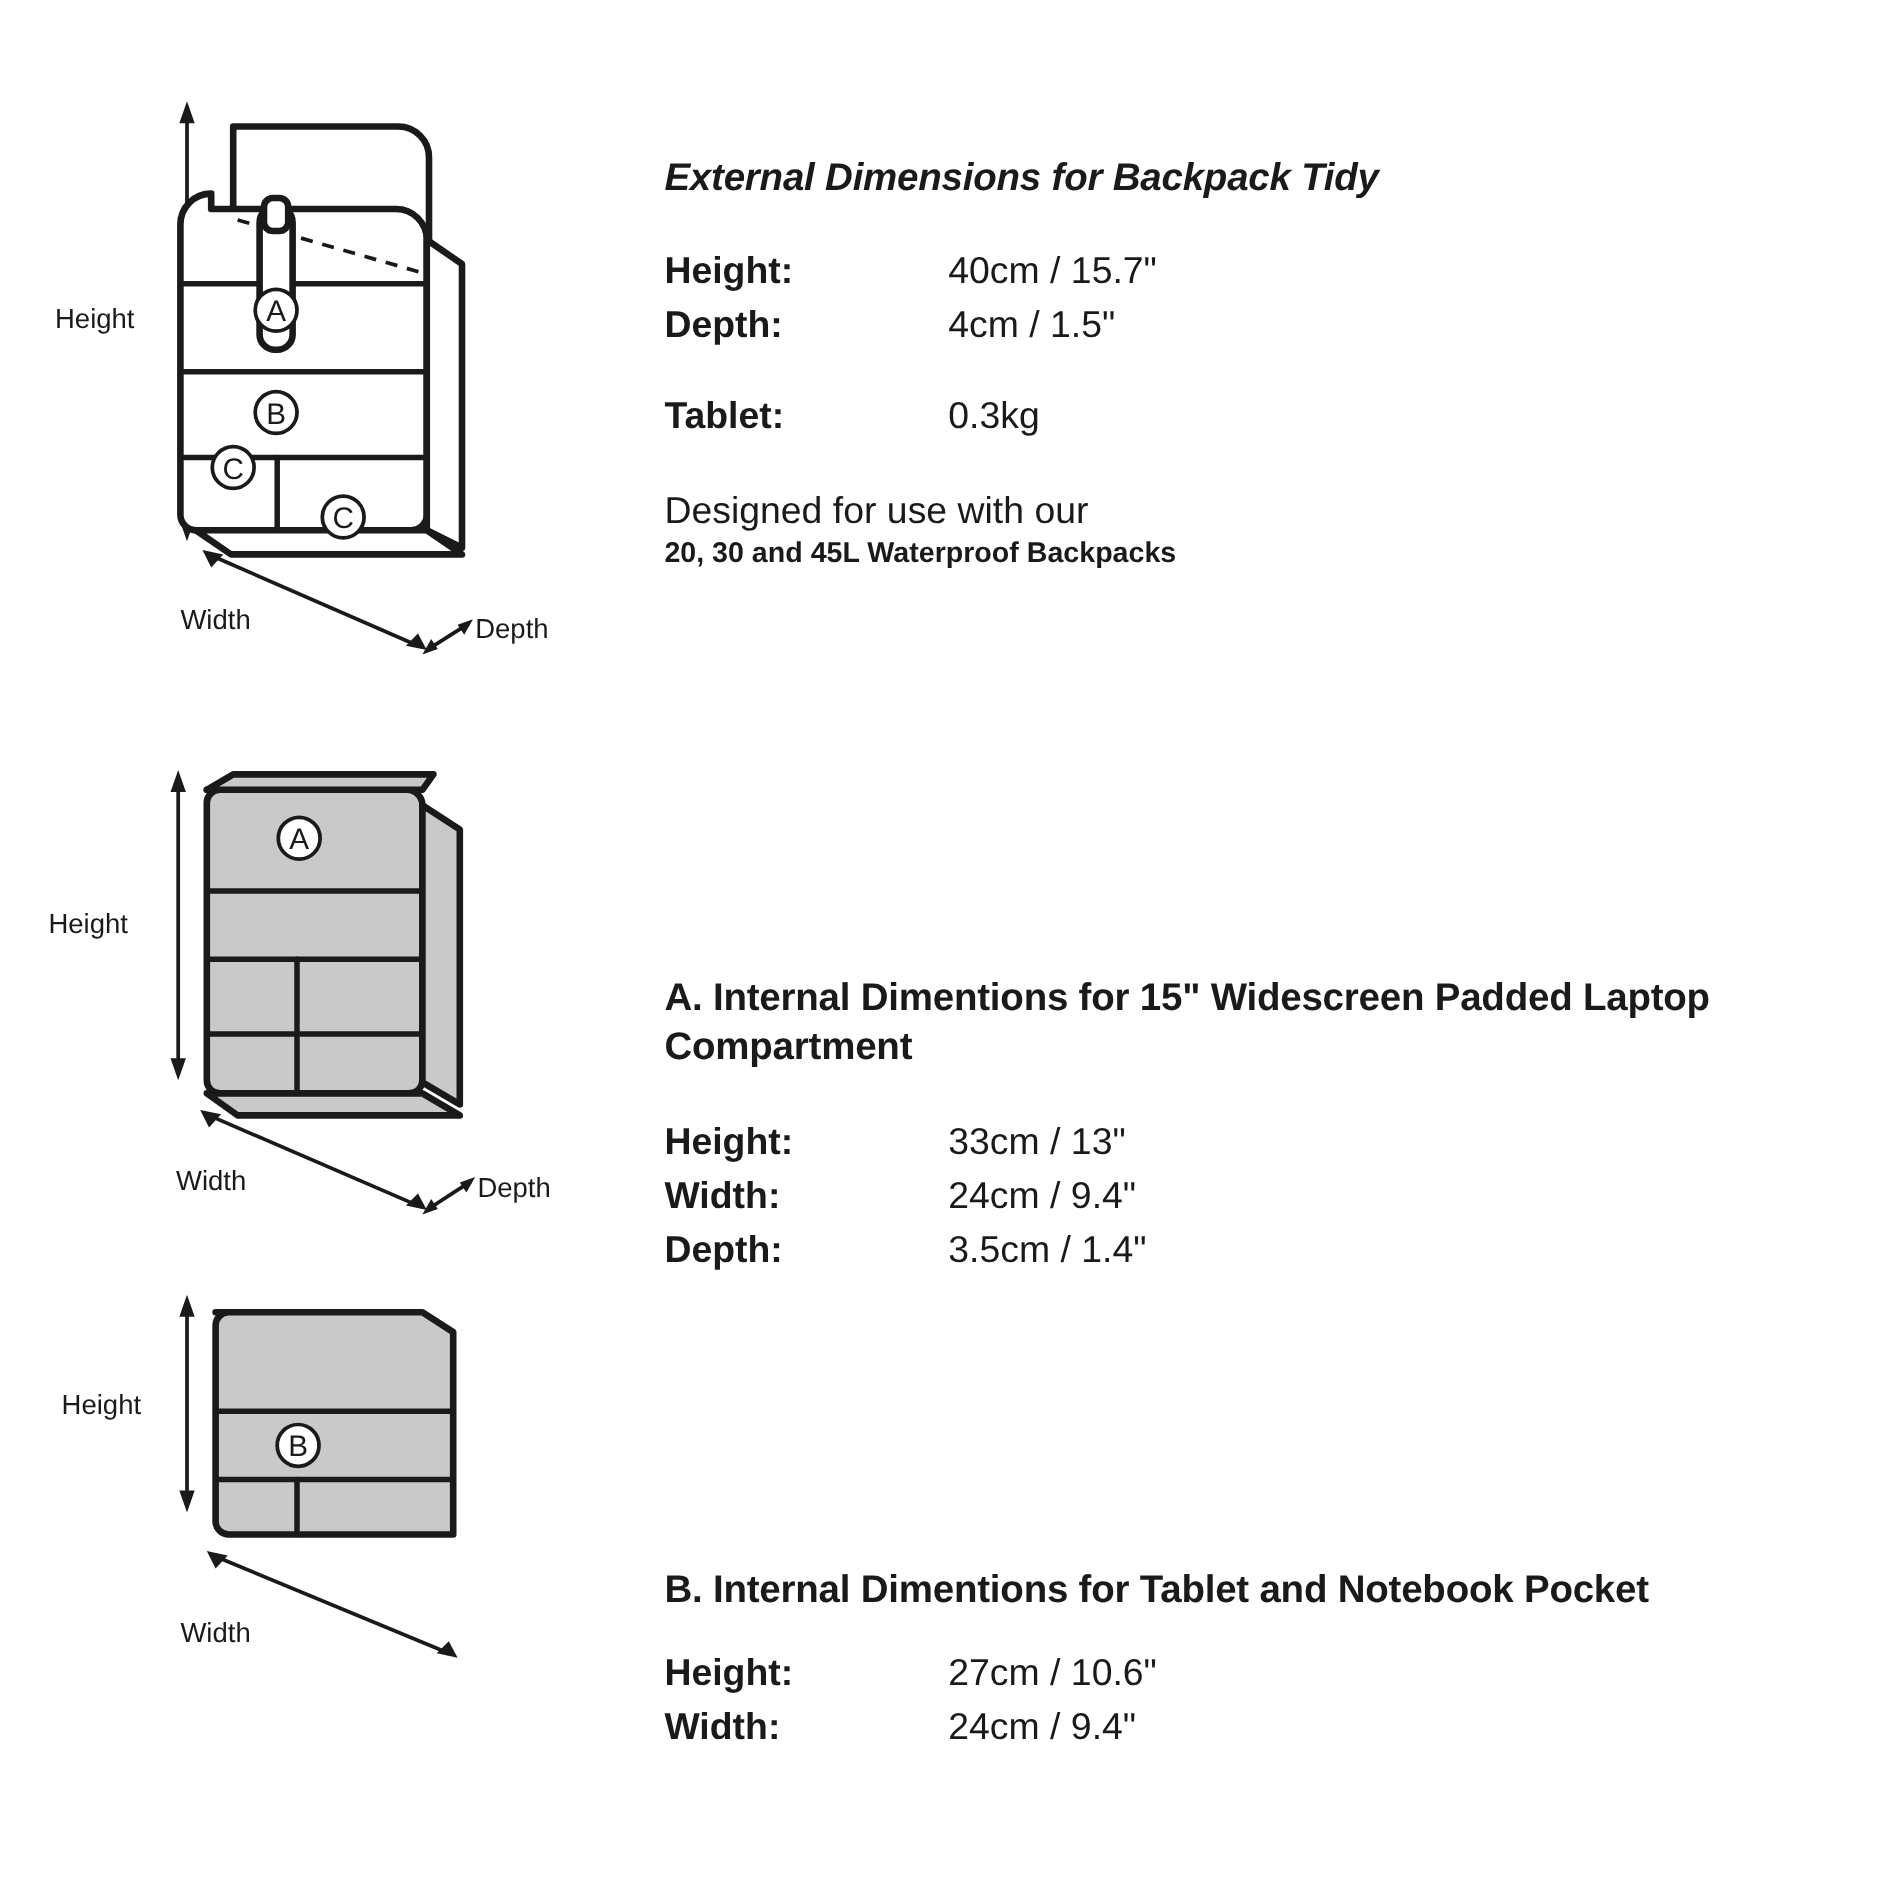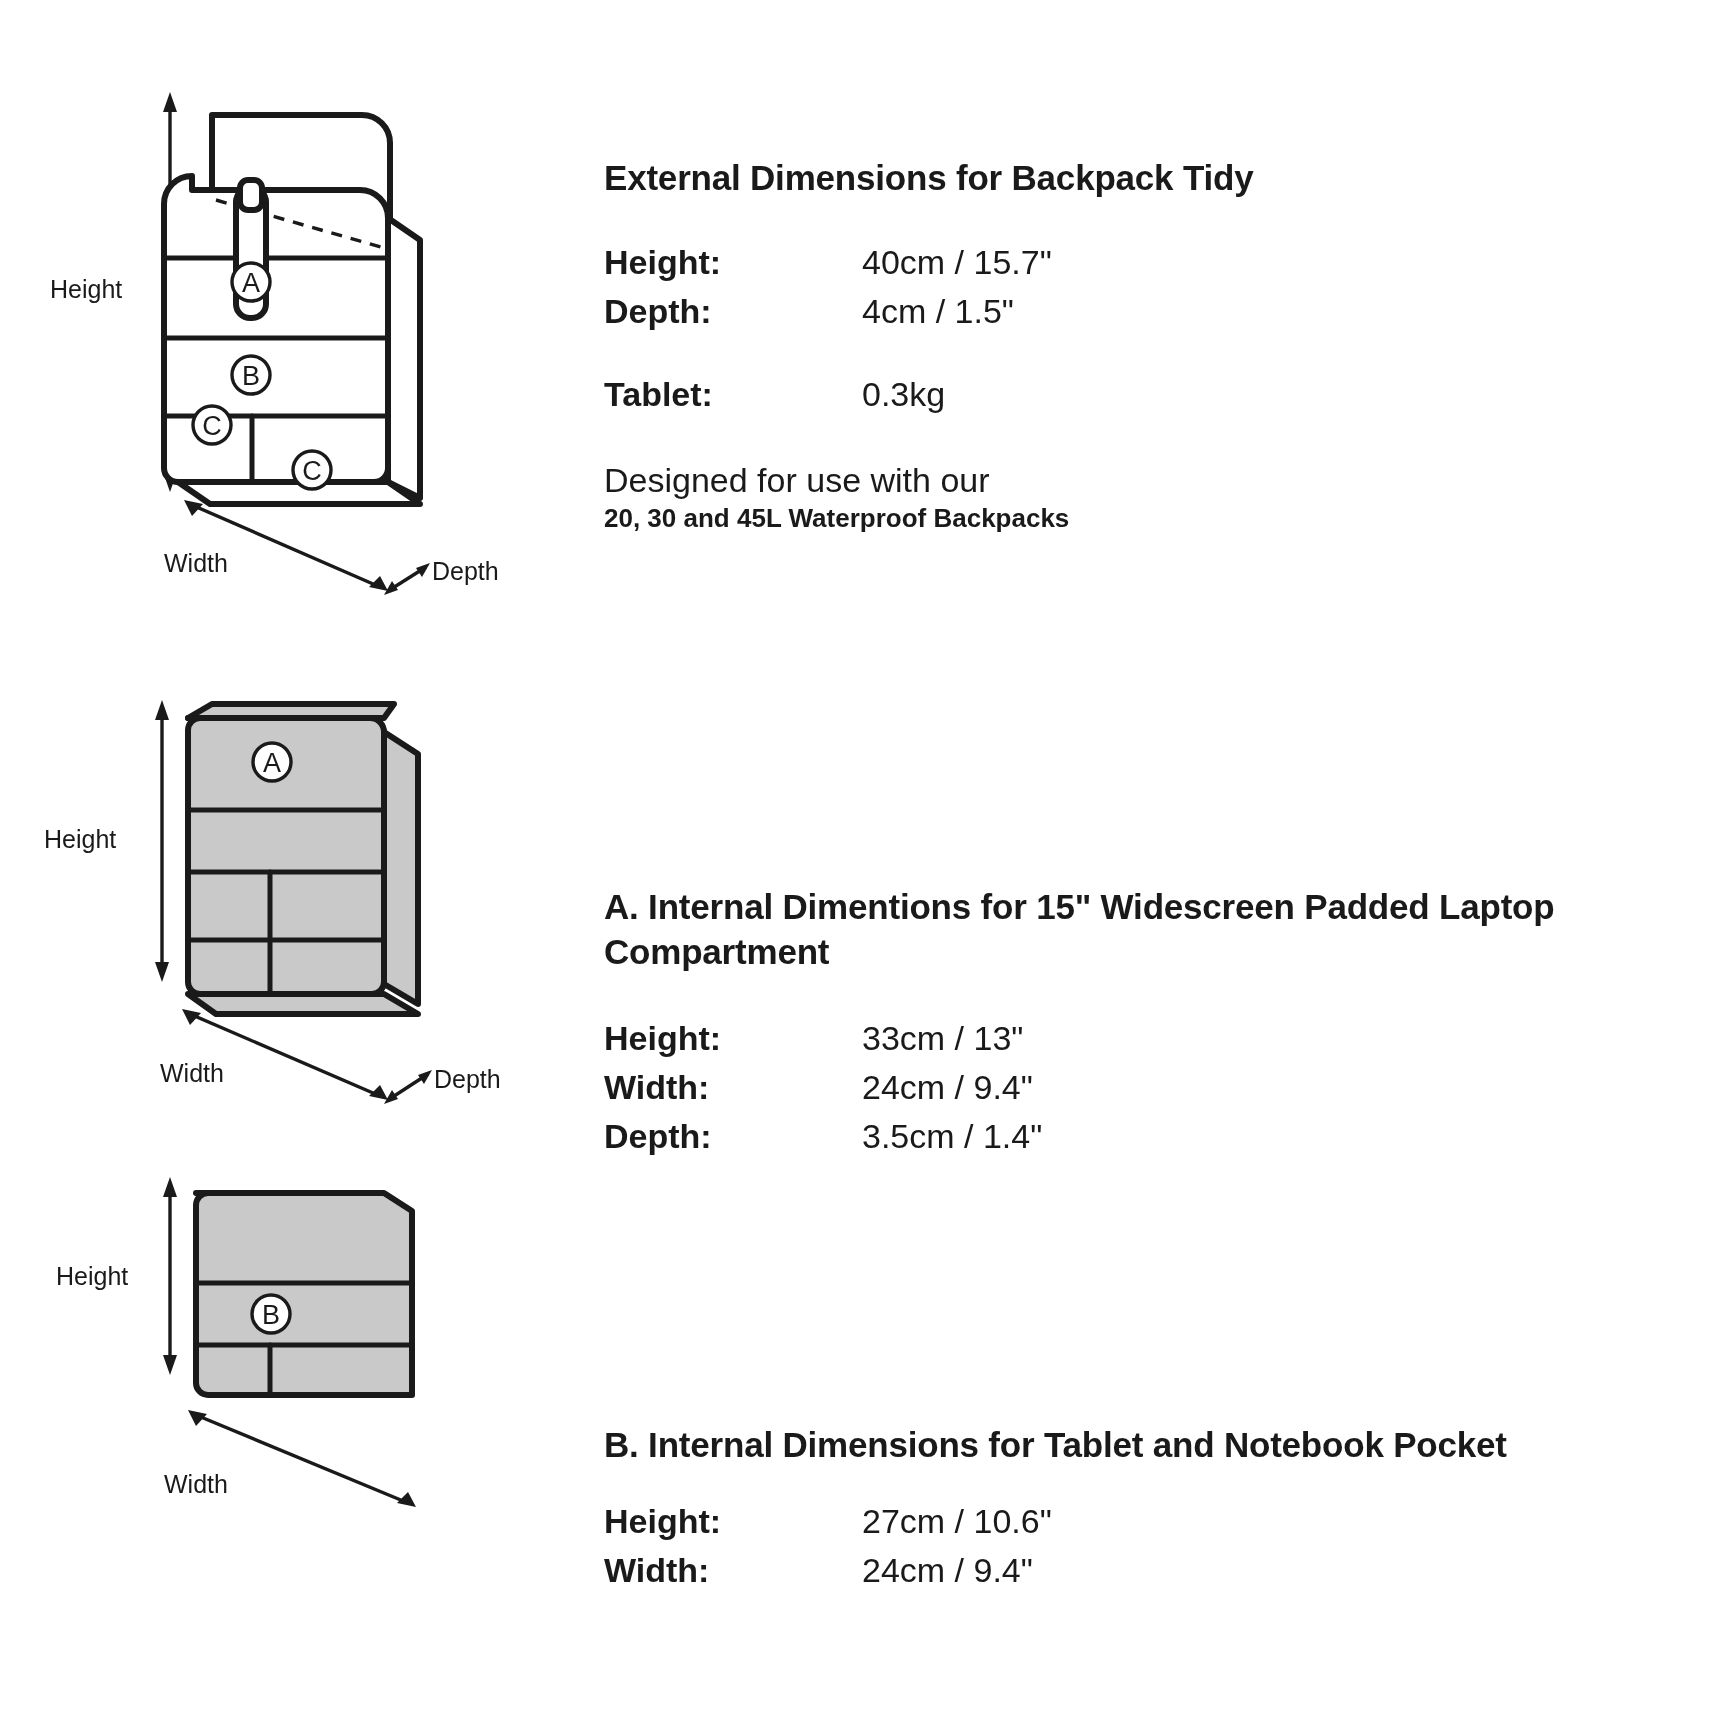--- a/index.html
+++ b/index.html
@@ -14,21 +14,21 @@
   .plain{font-size:34px;line-height:1.3;}
   .plain-bold{font-size:26px;font-weight:bold;line-height:1.3;}
 
   .dim-label{font-size:25px;fill:#1a1a1a;}
 
   
   .block{position:absolute;}
 
   
   #text-external{left:604px;top:140px;width:1060px;}
-  #text-external .heading{margin:16px 0 42px 0;}
+  #text-external .heading{margin:0 0 42px 0;font-style:italic;}
   .spec-row{display:flex;align-items:center;margin-bottom:10px;}
   .spec-row .k{min-width:258px;}
   .gap-row{height:34px;}
 
   #text-a{position:absolute;left:604px;top:885px;width:1060px;}
   #text-a .heading{margin:0 0 44px 0;}
 
   #text-b{position:absolute;left:604px;top:1423px;width:1100px;}
   #text-b .heading{margin:0 0 34px 0;}
 
@@ -219,21 +219,21 @@
       <div class="spec-label k">Width:</div>
       <div class="spec-value">24cm / 9.4"</div>
     </div>
     <div class="spec-row">
       <div class="spec-label k">Depth:</div>
       <div class="spec-value">3.5cm / 1.4"</div>
     </div>
   </div>
 
   <div id="text-b">
-    <div class="heading">B. Internal Dimensions for Tablet and Notebook Pocket</div>
+    <div class="heading">B. Internal Dimentions for Tablet and Notebook Pocket</div>
     <div class="spec-row">
       <div class="spec-label k">Height:</div>
       <div class="spec-value">27cm / 10.6"</div>
     </div>
     <div class="spec-row">
       <div class="spec-label k">Width:</div>
       <div class="spec-value">24cm / 9.4"</div>
     </div>
   </div>
 

